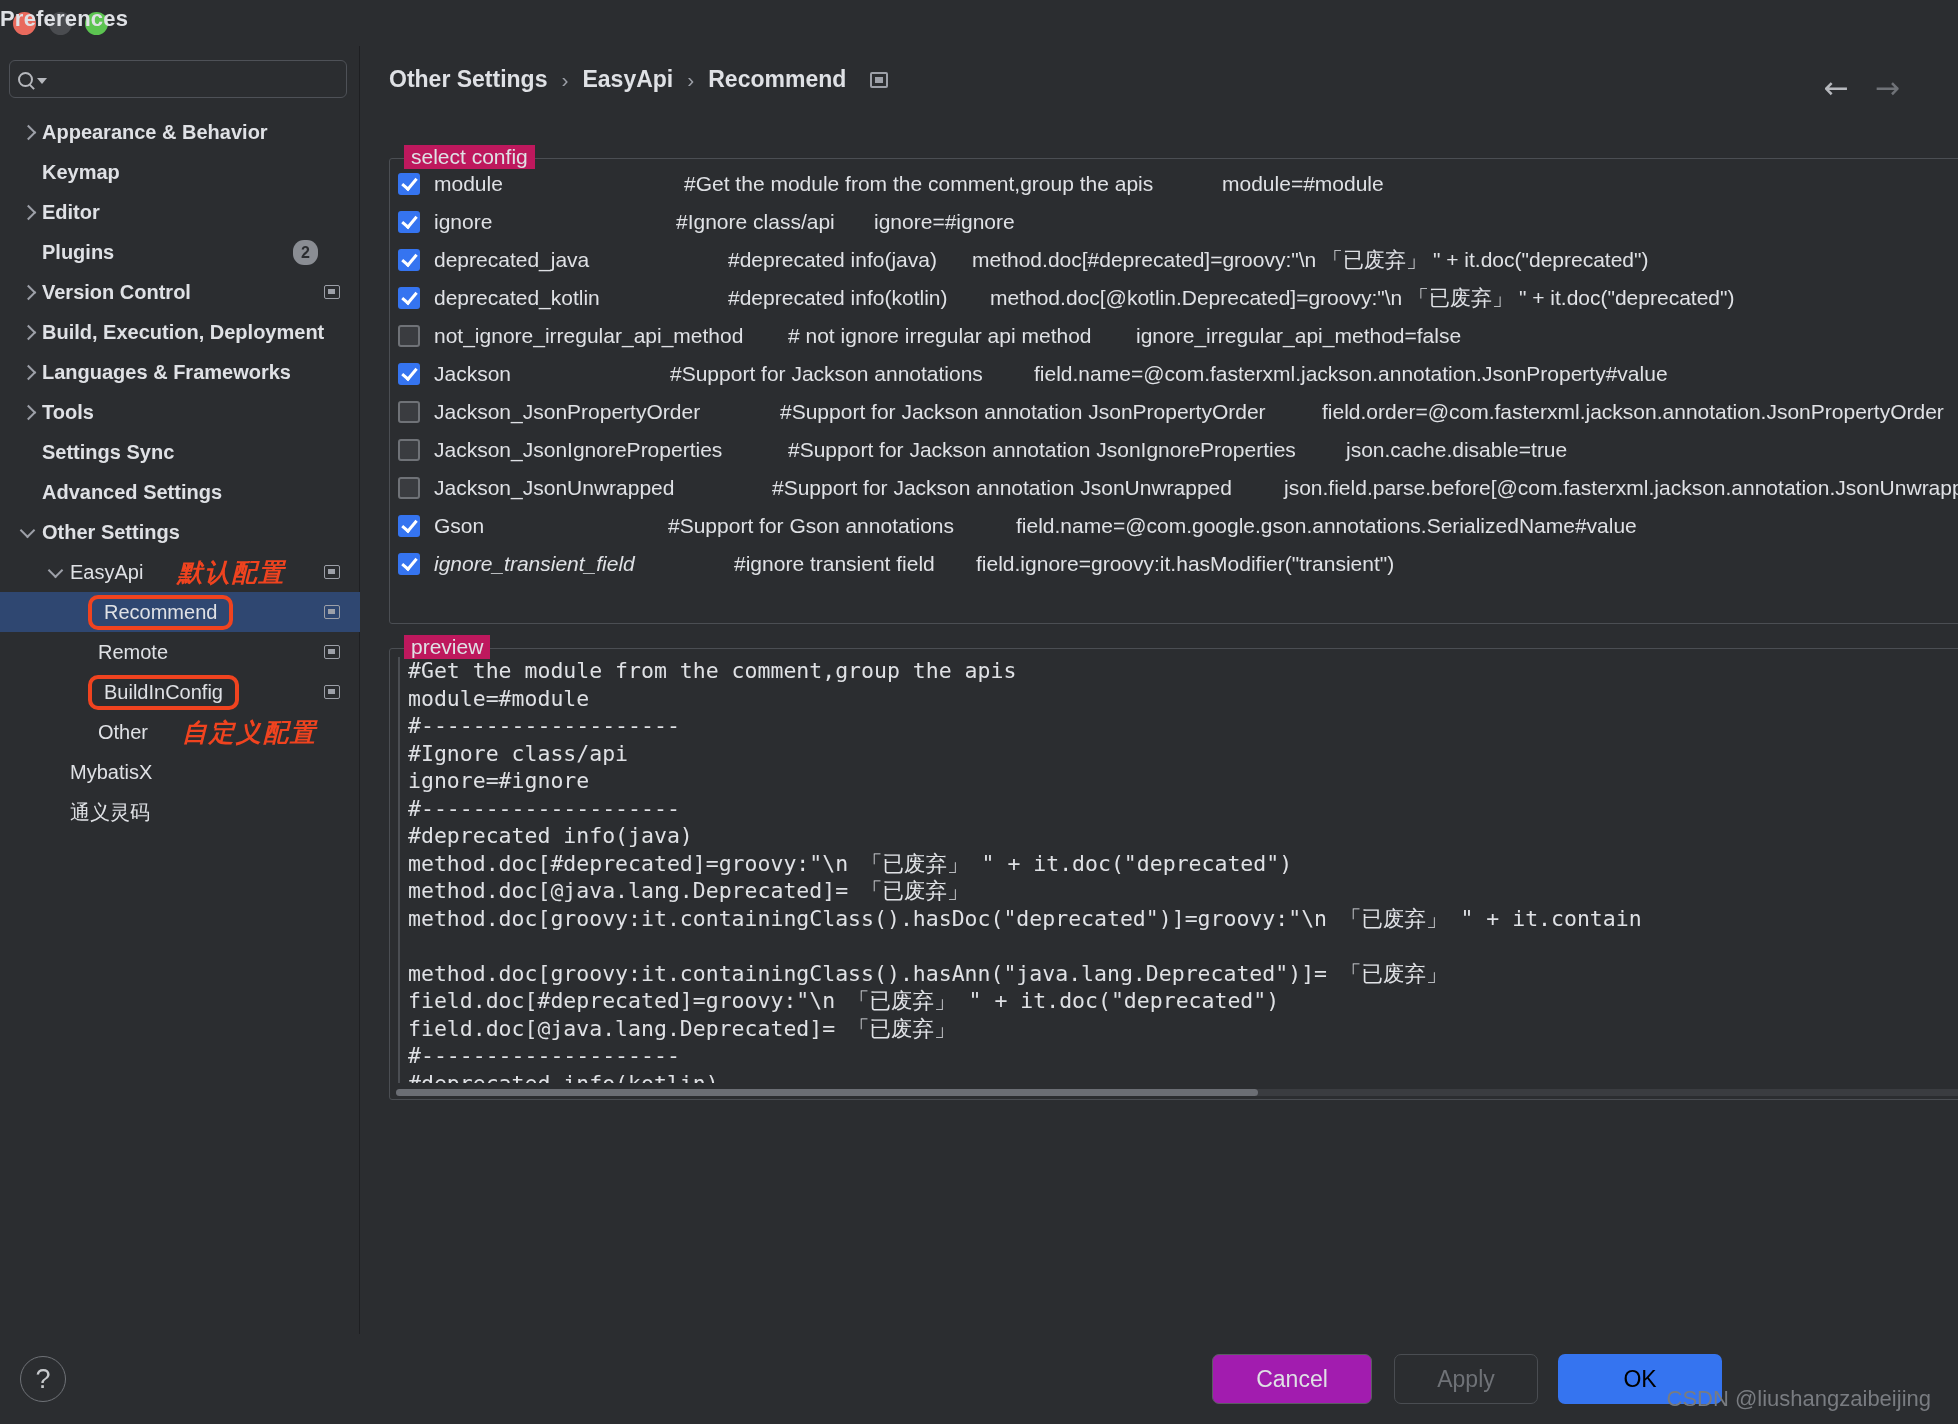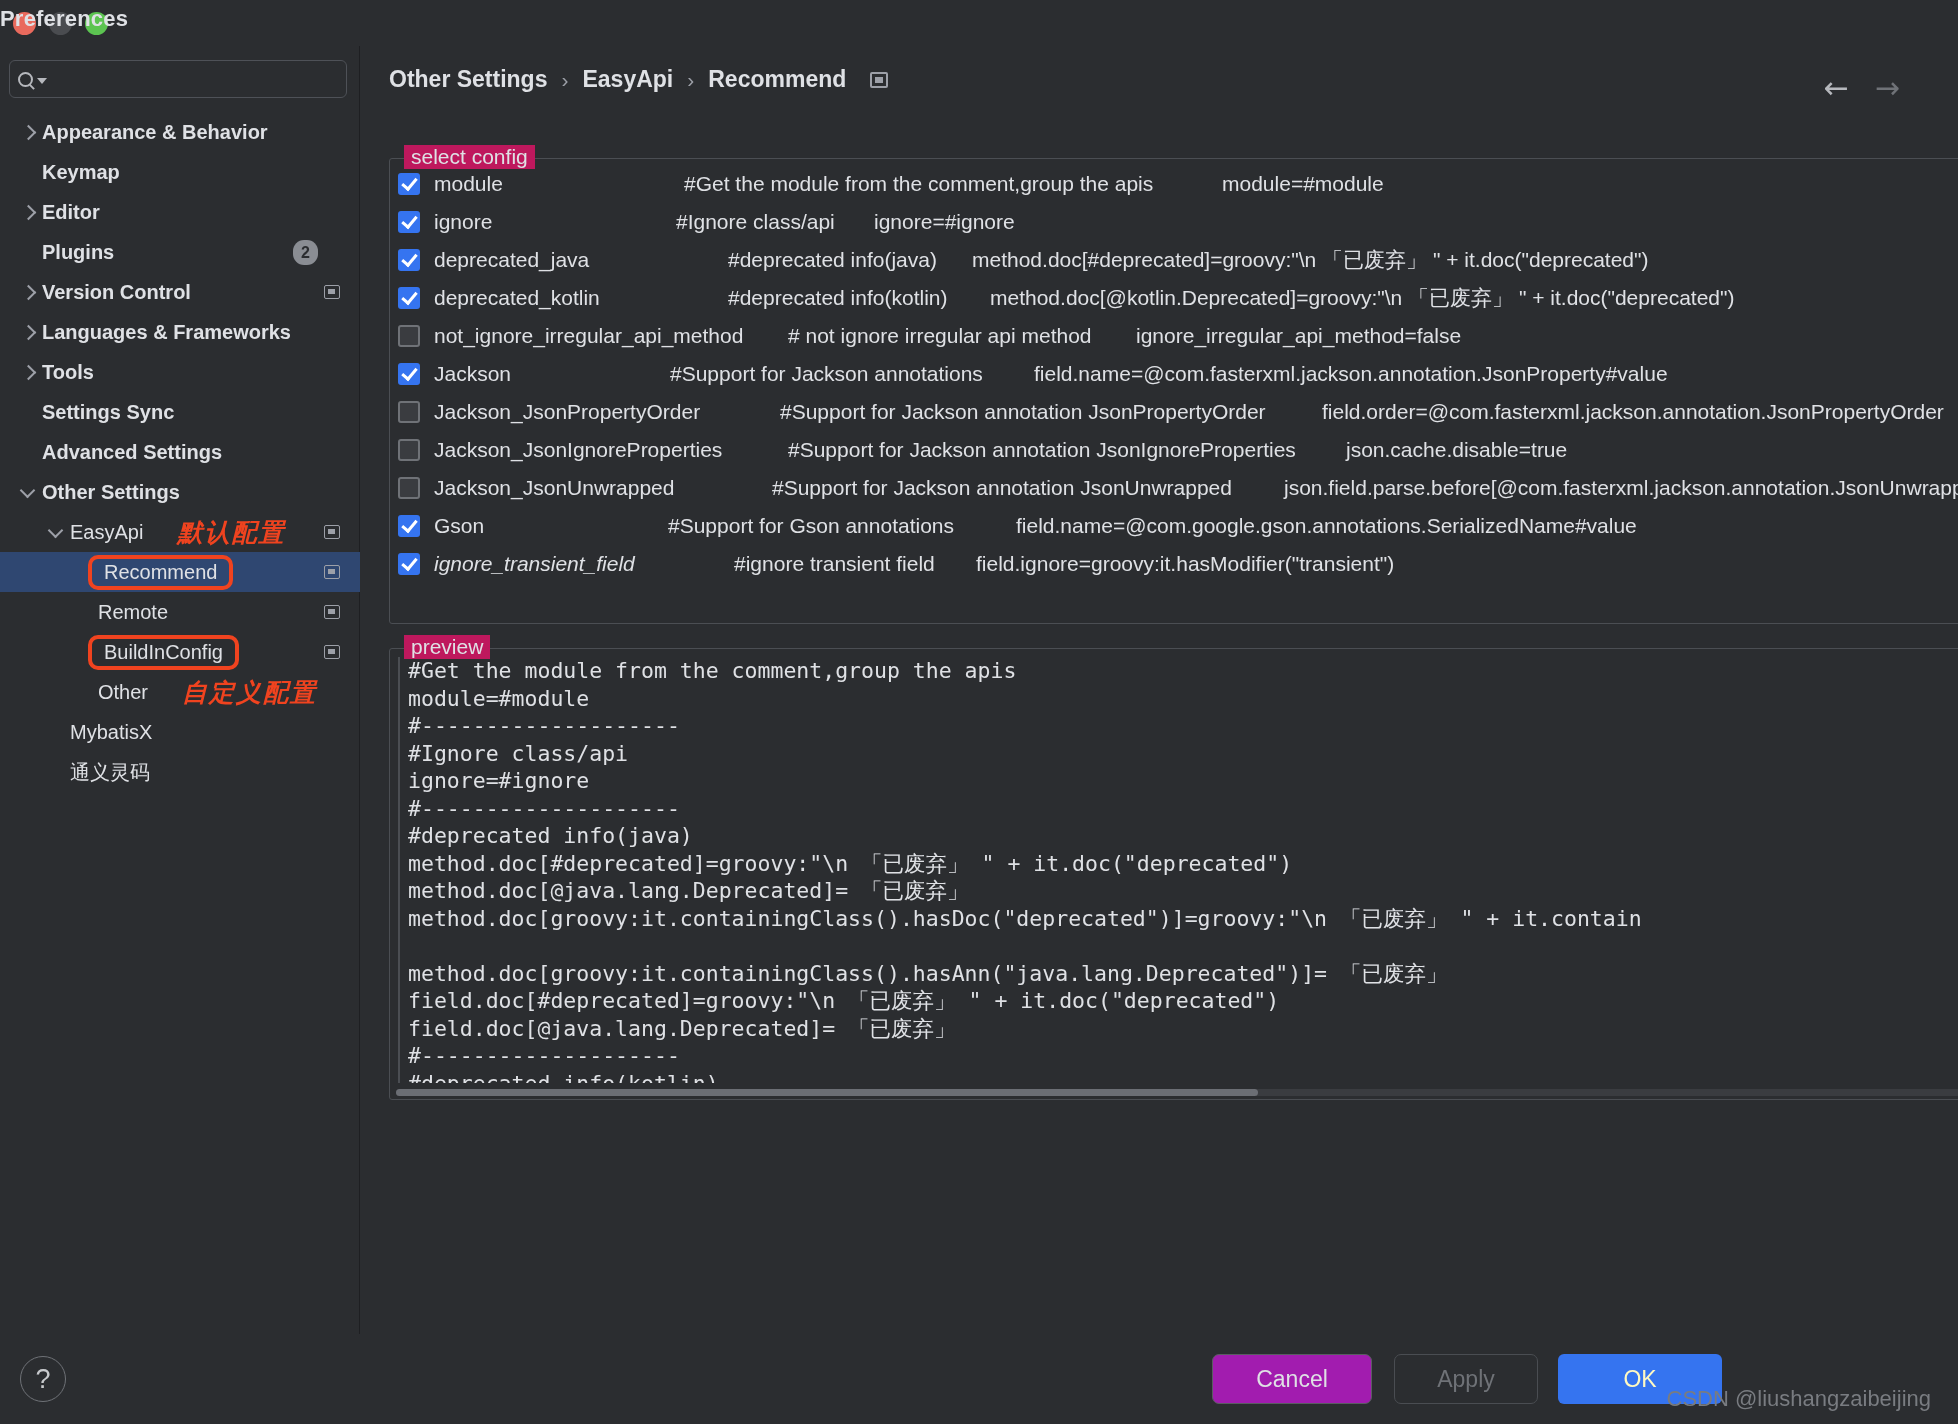--- a/index.html
+++ b/index.html
@@ -181,21 +181,21 @@
   }
   #btn-cancel {
     right: 586px; width: 160px; border: 1.5px solid #5a5d62;
     color: #dfe1e5; background: #a21caf;
   }
   #btn-apply {
     right: 420px; width: 144px; border: 1.5px solid #4a4d52;
     color: #6f7277; background: #2b2d30;
   }
   #btn-ok {
-    right: 236px; width: 164px; background: #3574f0; color: #fef9c3; border-radius: 6px;
+    right: 236px; width: 164px; background: #3574f0; color: #000000;
   }
   .watermark {
     position: absolute; right: 27px; bottom: 12px; color: #797c81;
     font-size: 22px;
   }
 </style>
 </head>
 <body>
 
 <div id="root">
@@ -236,20 +236,25 @@
           <div style="width: 18px; flex: 0 0 18px;"></div>
           <div class="twisty "></div>
           <span class="row-label">Plugins</span>
           <span class="badge-count">2</span>
         </div>
         <div class="tree-row bold">
           <div style="width: 18px; flex: 0 0 18px;"></div>
           <div class="twisty right"></div>
           <span class="row-label">Version Control</span>
           <span class="mini-box"></span>
+        </div>
+        <div class="tree-row bold">
+          <div style="width: 18px; flex: 0 0 18px;"></div>
+          <div class="twisty right"></div>
+          <span class="row-label">Build, Execution, Deployment</span>
         </div>
         <div class="tree-row bold">
           <div style="width: 18px; flex: 0 0 18px;"></div>
           <div class="twisty right"></div>
           <span class="row-label">Languages &amp; Frameworks</span>
         </div>
         <div class="tree-row bold">
           <div style="width: 18px; flex: 0 0 18px;"></div>
           <div class="twisty right"></div>
           <span class="row-label">Tools</span>

